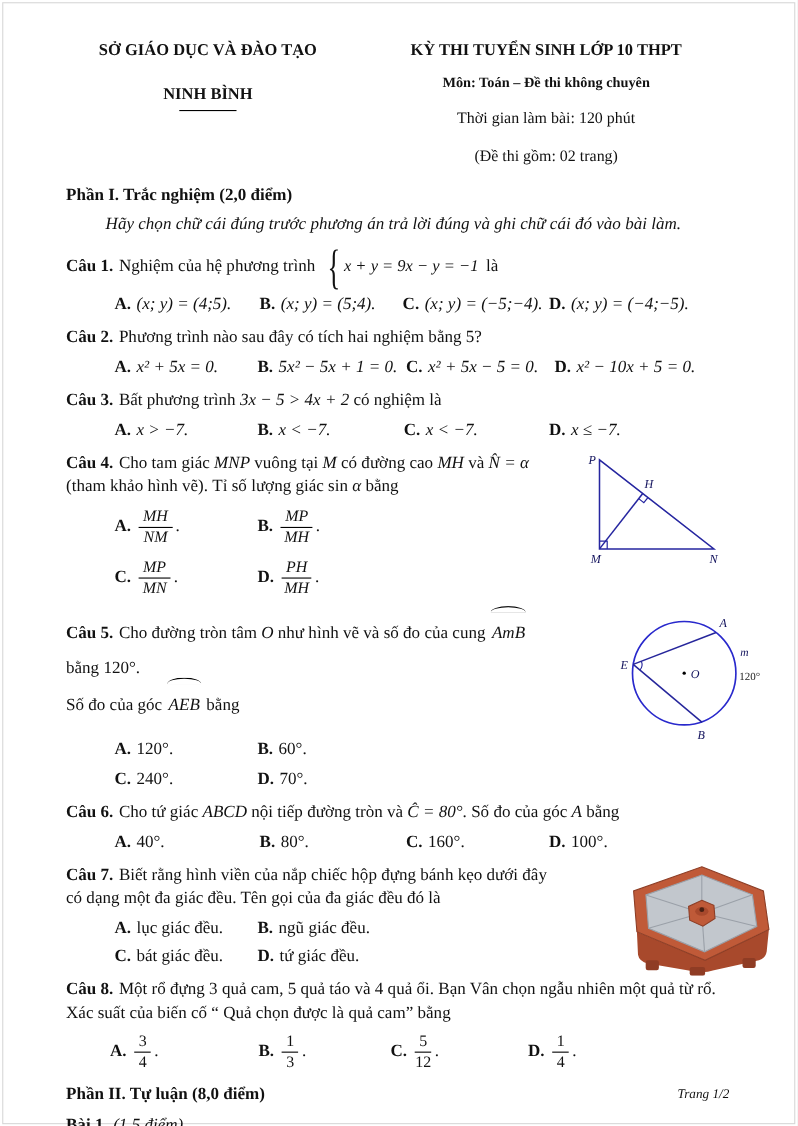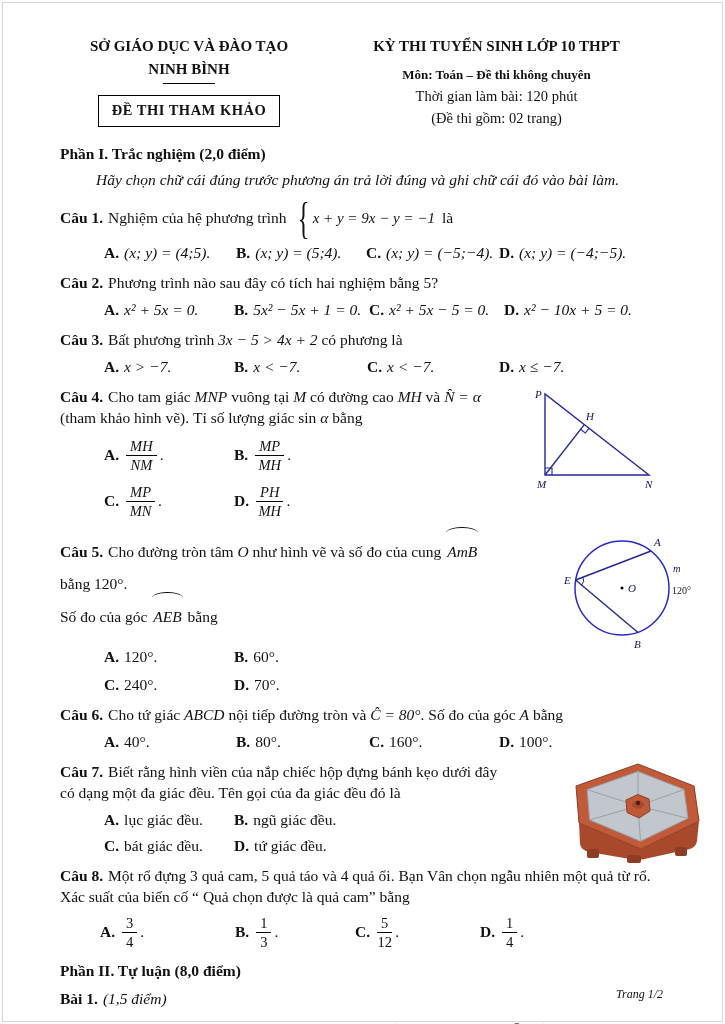--- a/index.html
+++ b/index.html
@@ -9,26 +9,26 @@
     font-family:"Liberation Serif","DejaVu Serif",serif; font-size:15.5px; line-height:1.35;
   }
   .frame { position:absolute; inset:2px; border:1px solid #d7d7d7; pointer-events:none; }
   .content { position:absolute; left:60px; right:58px; top:36px; }
 
   
   .hdr { display:flex; }
   .hdr-left { width:258px; text-align:center; }
   .hdr-right { flex:1; text-align:center; padding-left:8px; }
   .hl1,.hl2 { font-weight:bold; font-size:15px; }
-  .hl2 { margin-top:3px; }
+  .hl2 { margin-top:20px; }
   .rule { width:52px; height:1.5px; background:#000; margin:3px auto 11px; }
   .refbox { display:inline-block; border:1.6px solid #000; padding:5px 13px; font-weight:bold; font-size:14.5px; letter-spacing:.5px; }
   .hr1 { font-weight:bold; font-size:15px; }
   .hr2 { font-weight:bold; font-size:13px; margin-top:10px; }
-  .hr3,.hr4 { font-size:14.5px; margin-top:3px; }
+  .hr3,.hr4 { font-size:14.5px; margin-top:15px; }
 
   .part-title { font-weight:bold; margin-top:15px; }
   .instr { font-style:italic; margin:5px 0 0 36px; }
 
   .q { margin-top:9px; position:relative; }
   .ql { font-weight:bold; margin-right:5px; }
   .mi { font-style:italic; }
 
   
   .q1row { display:flex; align-items:center; margin-top:5px; }
@@ -88,21 +88,20 @@
 
 <div class="page">
   <div class="frame"></div>
   <div class="content">
 
     <div class="hdr">
       <div class="hdr-left">
         <div class="hl1">SỞ GIÁO DỤC VÀ ĐÀO TẠO</div>
         <div class="hl2">NINH BÌNH</div>
         <div class="rule"></div>
-        <div class="refbox">ĐỀ THI THAM KHẢO</div>
       </div>
       <div class="hdr-right">
         <div class="hr1">KỲ THI TUYỂN SINH LỚP 10 THPT</div>
         <div class="hr2">Môn: Toán – Đề thi không chuyên</div>
         <div class="hr3">Thời gian làm bài: 120 phút</div>
         <div class="hr4">(Đề thi gồm: 02 trang)</div>
       </div>
     </div>
 
     <div class="part-title">Phần I. Trắc nghiệm (2,0 điểm)</div>
@@ -157,21 +156,21 @@
             <span class="mi">x² + 5x − 5 = 0.</span>
           </div>
         <div class="opt">
             <b class="ok">D.</b>
             <span class="mi">x² − 10x + 5 = 0.</span>
           </div>
       </div>
     </div>
 
     <div class="q">
-      <span class="ql">Câu 3.</span><span>Bất phương trình </span><span class="mi">3x − 5 &gt; 4x + 2</span><span> có phương là</span>
+      <span class="ql">Câu 3.</span><span>Bất phương trình </span><span class="mi">3x − 5 &gt; 4x + 2</span><span> có nghiệm là</span>
       <div class="optrow q3o">
         <div class="opt">
             <b class="ok">A.</b>
             <span class="mi">x &gt; −7.</span>
           </div>
         <div class="opt">
             <b class="ok">B.</b>
             <span class="mi">x &lt; −7.</span>
           </div>
         <div class="opt">

